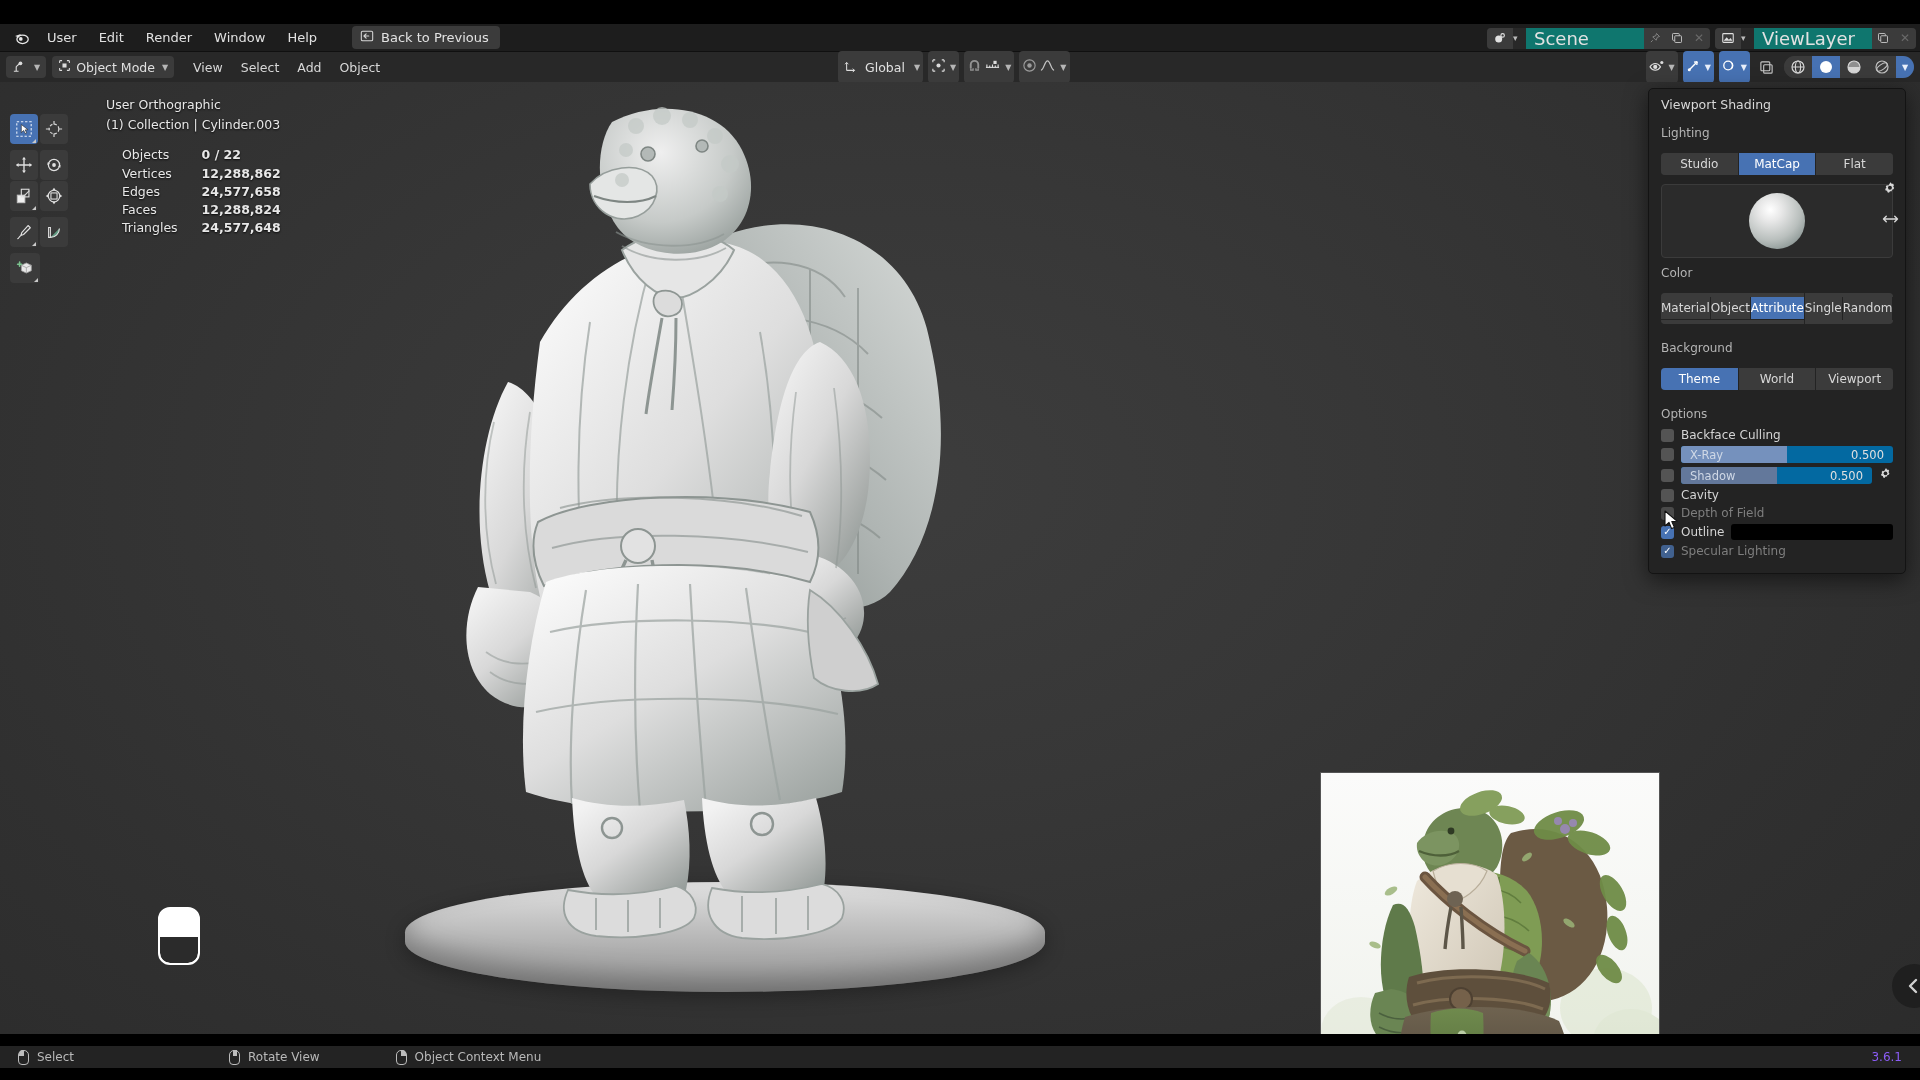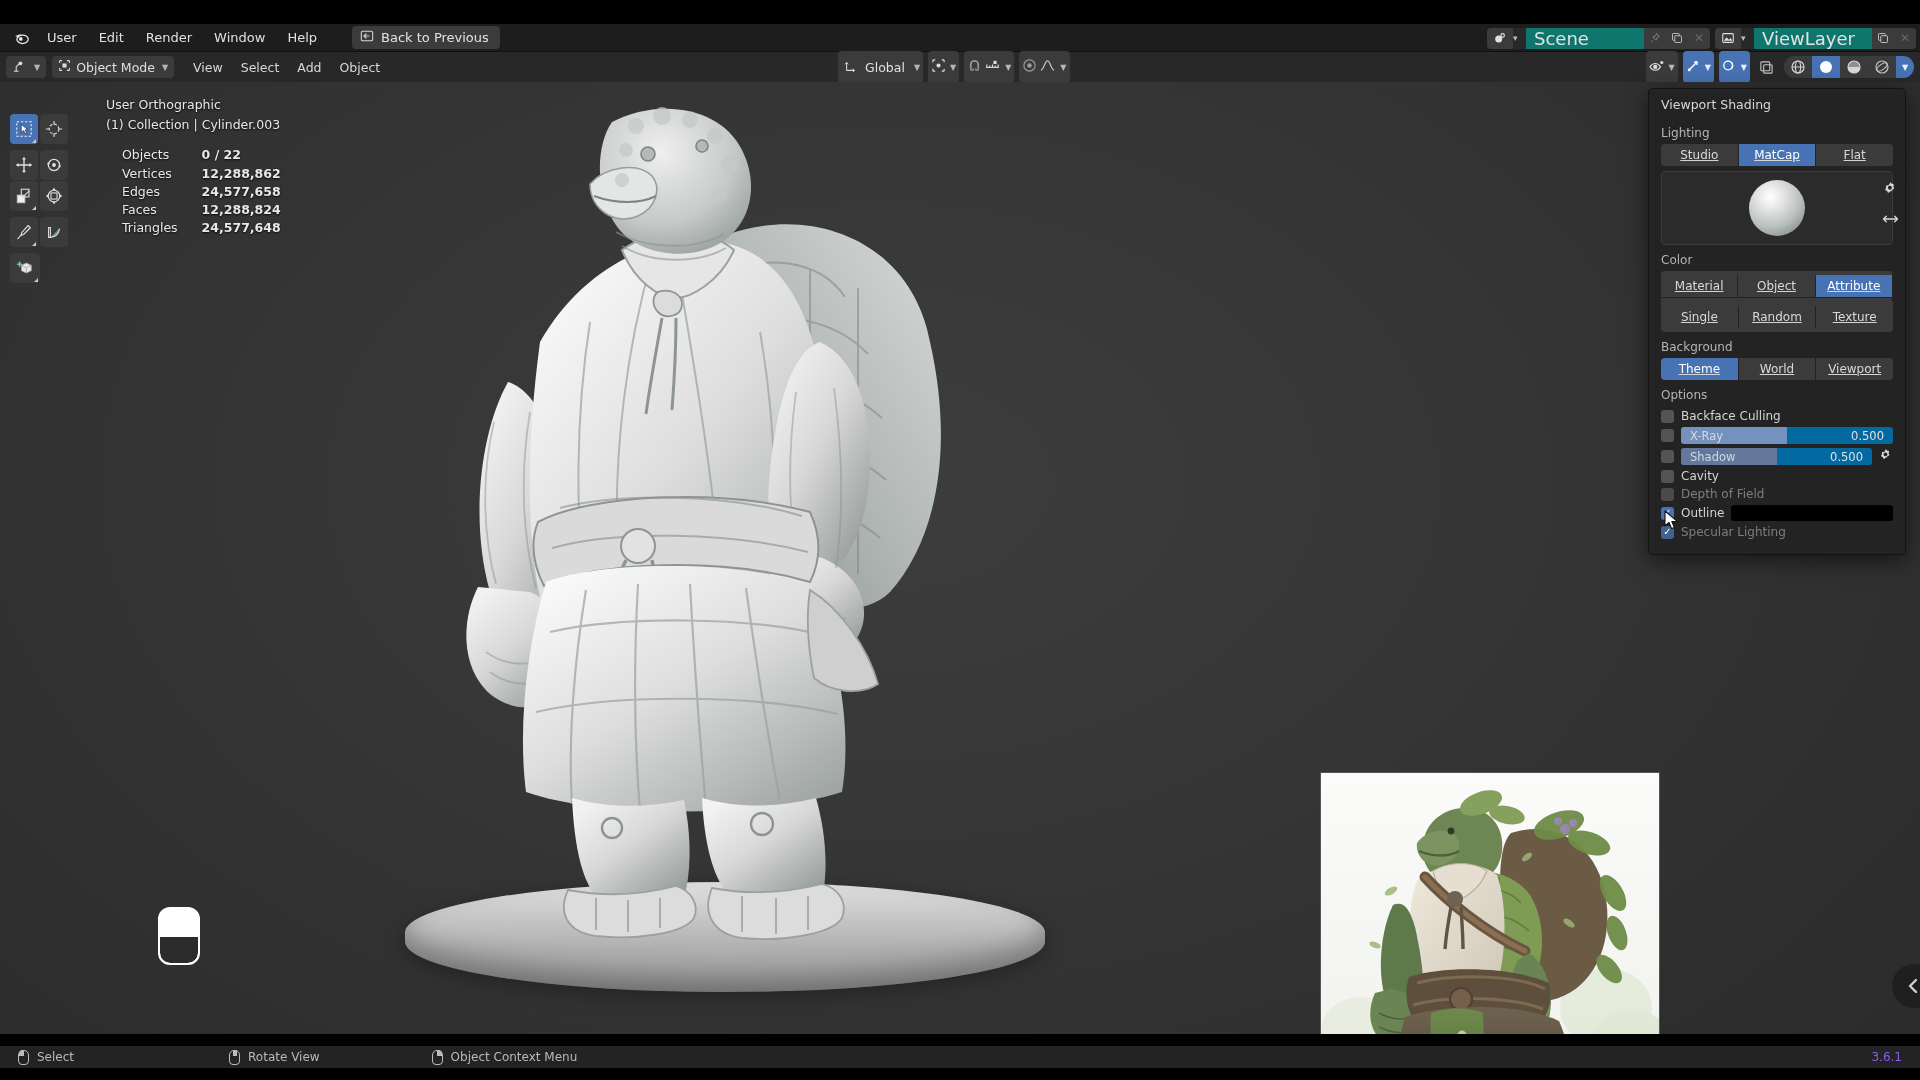--- a/index.html
+++ b/index.html
@@ -179,29 +179,29 @@
   #shadepop {
     position: absolute; left: 1648px; top: 88px; width: 258px;
     background: #232323; border: 1px solid #131313; border-radius: 5px;
     padding: 8px 0 12px 0;
     box-shadow: 0 6px 22px rgba(0,0,0,.55);
     font-size: 12px; color: #d4d4d4;
   }
   .pop-title { padding: 0 12px 6px 12px; font-size: 12.5px; color: #d8d8d8; }
   .sec-label { padding: 8px 12px 4px 12px; font-size: 12px; color: #b4b4b4; }
   .seg {
-    display: flex; margin: 0 12px; border-radius: 4px; overflow: hidden; background:#2f2f2f;text-decoration:underline;
+    display: flex; margin: 9px 12px; border-radius: 4px; overflow: hidden; background:#2f2f2f;
   }
   .seg > div {
     flex: 1; text-align: center; padding: 4px 0; font-size: 12px;
     background: #3b3b3b; color: #d8d8d8; border-right: 1px solid #232323;
   }
   .seg > div:last-child { border-right: none; }
   .seg > div.on { background: #4772b3; color: #fff; }
-  .seg.two-row { flex-direction: column; }
+  .seg.two-row { flex-direction: row; }
   .seg-row { display: flex; }
   .seg-row > div {
     flex: 1; text-align: center; padding: 4px 0; font-size: 12px;
     background: #3b3b3b; color: #d8d8d8; border-right: 1px solid #232323;
     border-bottom: 1px solid #232323;
   }
   .seg-row > div:last-child { border-right: none; }
   .seg-row:last-child > div { border-bottom: none; }
   .seg-row > div.on { background: #4772b3; color: #fff; }
 
@@ -1030,18 +1030,18 @@
 
 <div id="statusbar">
   <div class="sb-item" style="margin-left:18px">
     <span class="mouse-ico left"></span>
     <span>Select</span>
   </div>
   <div class="sb-item" style="margin-left:155px">
     <span class="mouse-ico mid"></span>
     <span>Rotate View</span>
   </div>
-  <div class="sb-item" style="margin-left:112px">
+  <div class="sb-item" style="margin-left:76px">
     <span class="mouse-ico right"></span>
     <span>Object Context Menu</span>
   </div>
   <div id="version">3.6.1</div>
 </div>
 
 </body></html>

